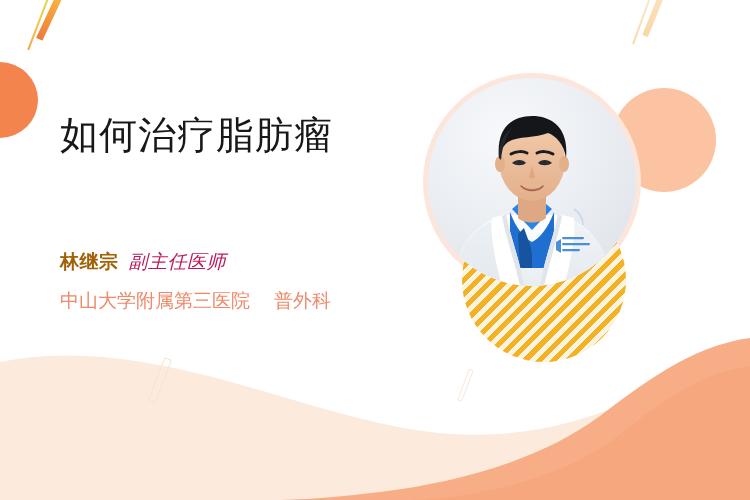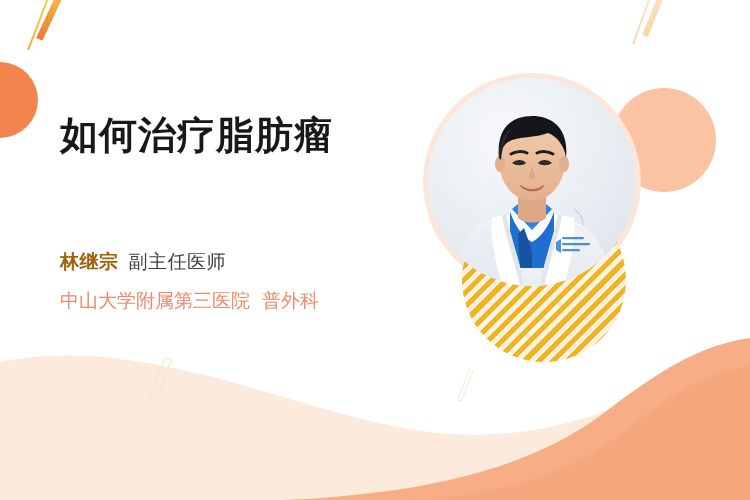--- a/index.html
+++ b/index.html
@@ -129,21 +129,21 @@
   
   #wave-light, #wave-dark { left: 0; bottom: 0; width: 750px; height: 180px; }
 
   
   #title {
     position: absolute;
     left: 60px;
     top: 112px;
     font-size: 38px;
     line-height: 1.25;
-    font-weight: 700;
+    font-weight: 400;
     color: #17181A;
     letter-spacing: 1px;
     white-space: nowrap;
   }
 
   #credit-line1 {
     position: absolute;
     left: 60px;
     top: 249px;
     font-size: 19px;
@@ -158,25 +158,26 @@
     line-height: 1.4;
     color: #EE8A6A;
     white-space: nowrap;
   }
   .doctor-name {
     font-weight: bold;
     color: #a16207;
     letter-spacing: 0.5px;
   }
   .doctor-rank {
-    color: #404040;
+    color: #be185d;
     margin-left: 10px;
     letter-spacing: 0.5px;
-  }
-  .dept { margin-left: 12px; }
+    font-style: italic;
+  }
+  .dept { margin-left: 24px; }
 </style>
 </head>
 <body>
 
 <div id="card">
 
   <div class="deco" id="orange-dot"></div>
   <div class="deco" id="stroke-tl-thin"></div>
   <div class="deco" id="stroke-tl-thick"></div>
   <div class="deco" id="stroke-tr-thin"></div>

